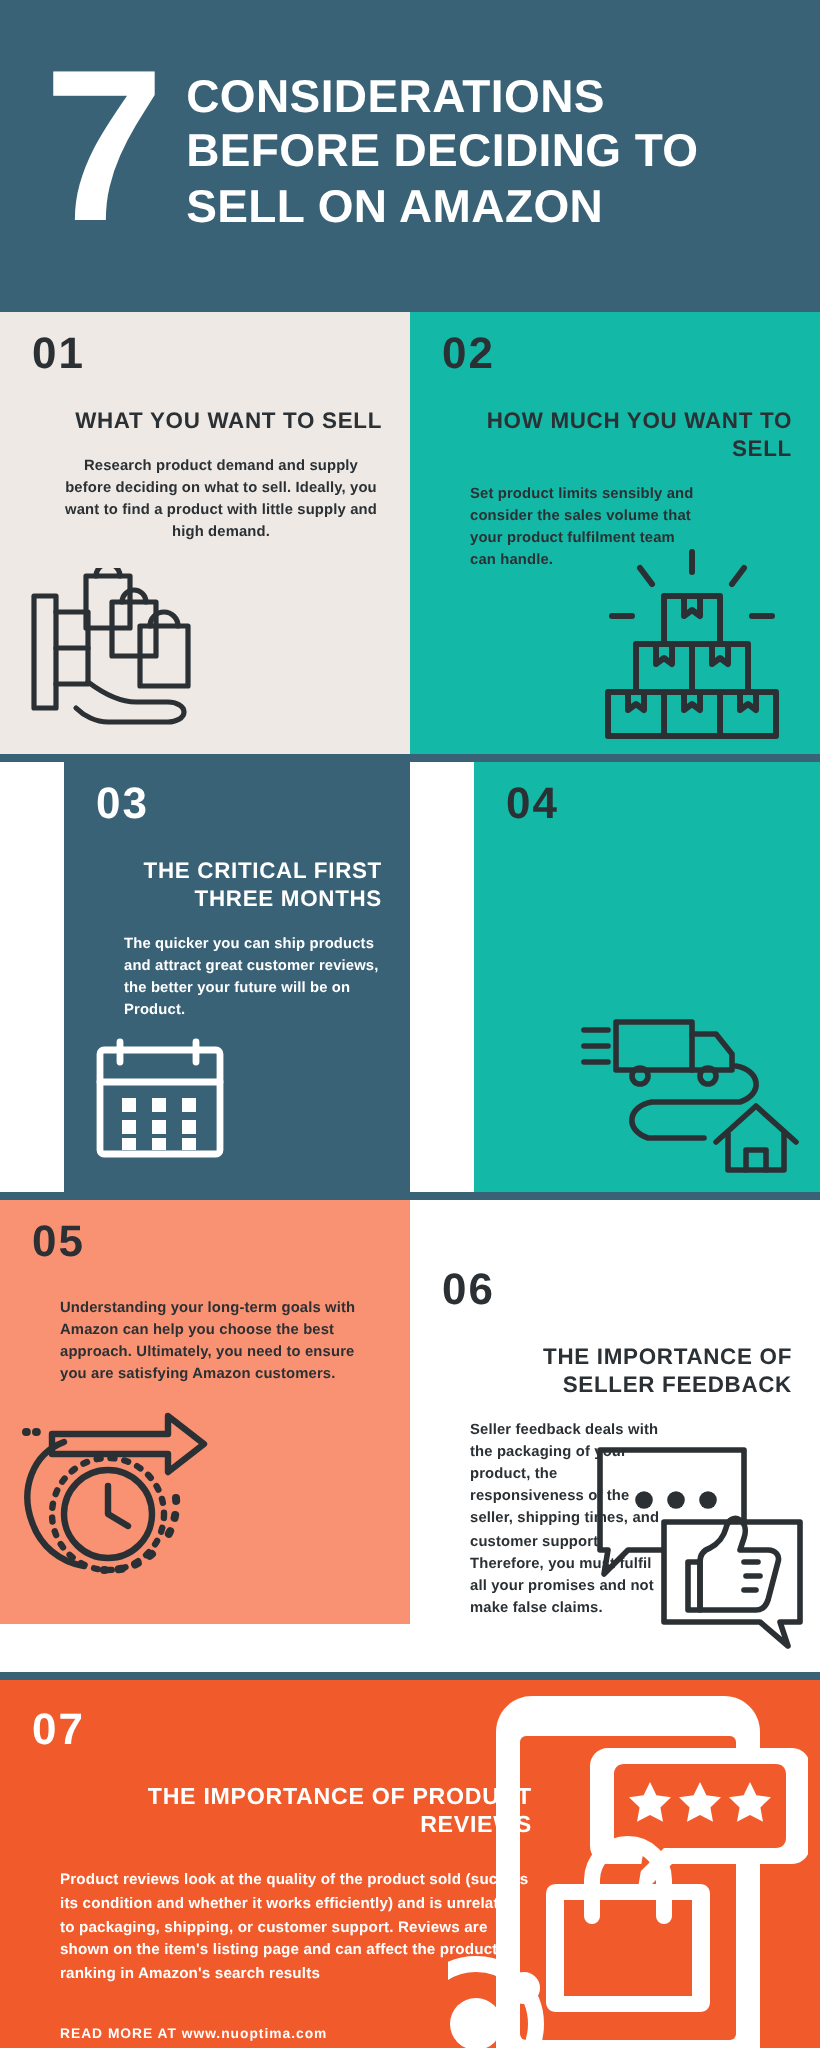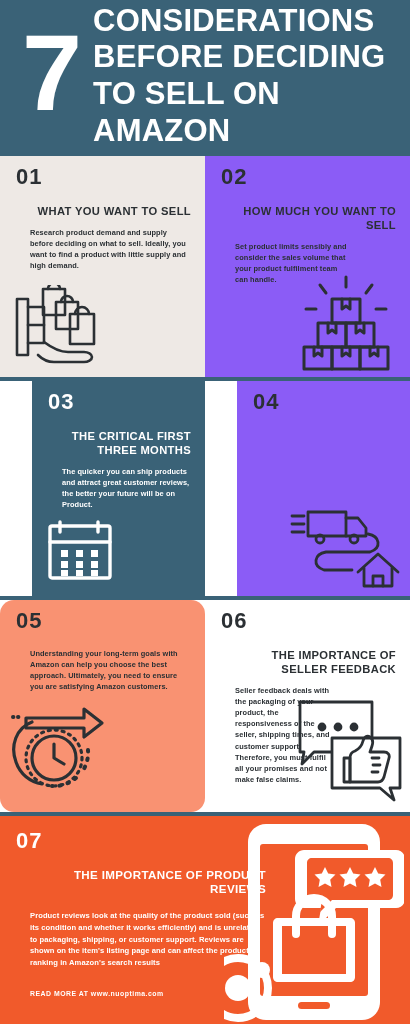--- a/index.html
+++ b/index.html
@@ -25,43 +25,43 @@
     color:#ffffff;
     font-size:108px;
     font-weight:700;
     line-height:0.92;
     letter-spacing:-3px;
     margin-right:14px;
     margin-top:-6px;
   }
   .header-title {
     color:#ffffff;
-    font-size:31px;
+    font-size:23px;
     font-weight:600;
     line-height:1.18;
     letter-spacing:0.2px;
   }
 
   
   .grid-row { display:flex; flex:0 0 auto; }
   .panel {
     width:244px;
     position:relative;
     padding:10px 14px 12px 16px;
     overflow:hidden;
   }
   .r1 { height:221px; }
   .r2 { height:215px;margin-left:32px; }
-  .r3 { height:212px;border-radius:14px; }
+  .r3 { height:212px; }
 
   .p-beige   { background:#eee9e5; color:#2b3034; }
-  .p-lblue   { background:#8b5cf6; color:#2b3034; }
+  .p-lblue   { background:#14b8a6; color:#2b3034; }
   .p-slate   { background:#3a6277; color:#ffffff; }
   .p-salmon  { background:#f99272; color:#2b3034; }
-  .p-white   { background:#ffffff; color:#2b3034; }
+  .p-white   { background:#ffffff; color:#2b3034;margin-top:24px; }
 
   .pnum {
     font-size:22px;
     font-weight:600;
     letter-spacing:1px;
     line-height:1;
     margin-bottom:16px;
   }
   .pbody { padding-left:14px; position:relative; z-index:2; }
   .ptitle {
@@ -72,21 +72,21 @@
     margin-bottom:9px;
     text-transform:uppercase;
     text-align:right;
   }
   .ptext {
     font-size:7.4px;
     font-weight:600;
     line-height:1.5;
     letter-spacing:0.08px;
   }
-  .ptext.center { text-align:left; }
+  .ptext.center { text-align:center; }
   .ptext.narrow { max-width:112px; }
   .ptext.narrow2 { max-width:96px; }
 
   .icon-wrap { position:absolute; z-index:1; pointer-events:none; }
 
   
   .panel7 {
     background:#f15a2b;
     color:#ffffff;
     height:216px;

